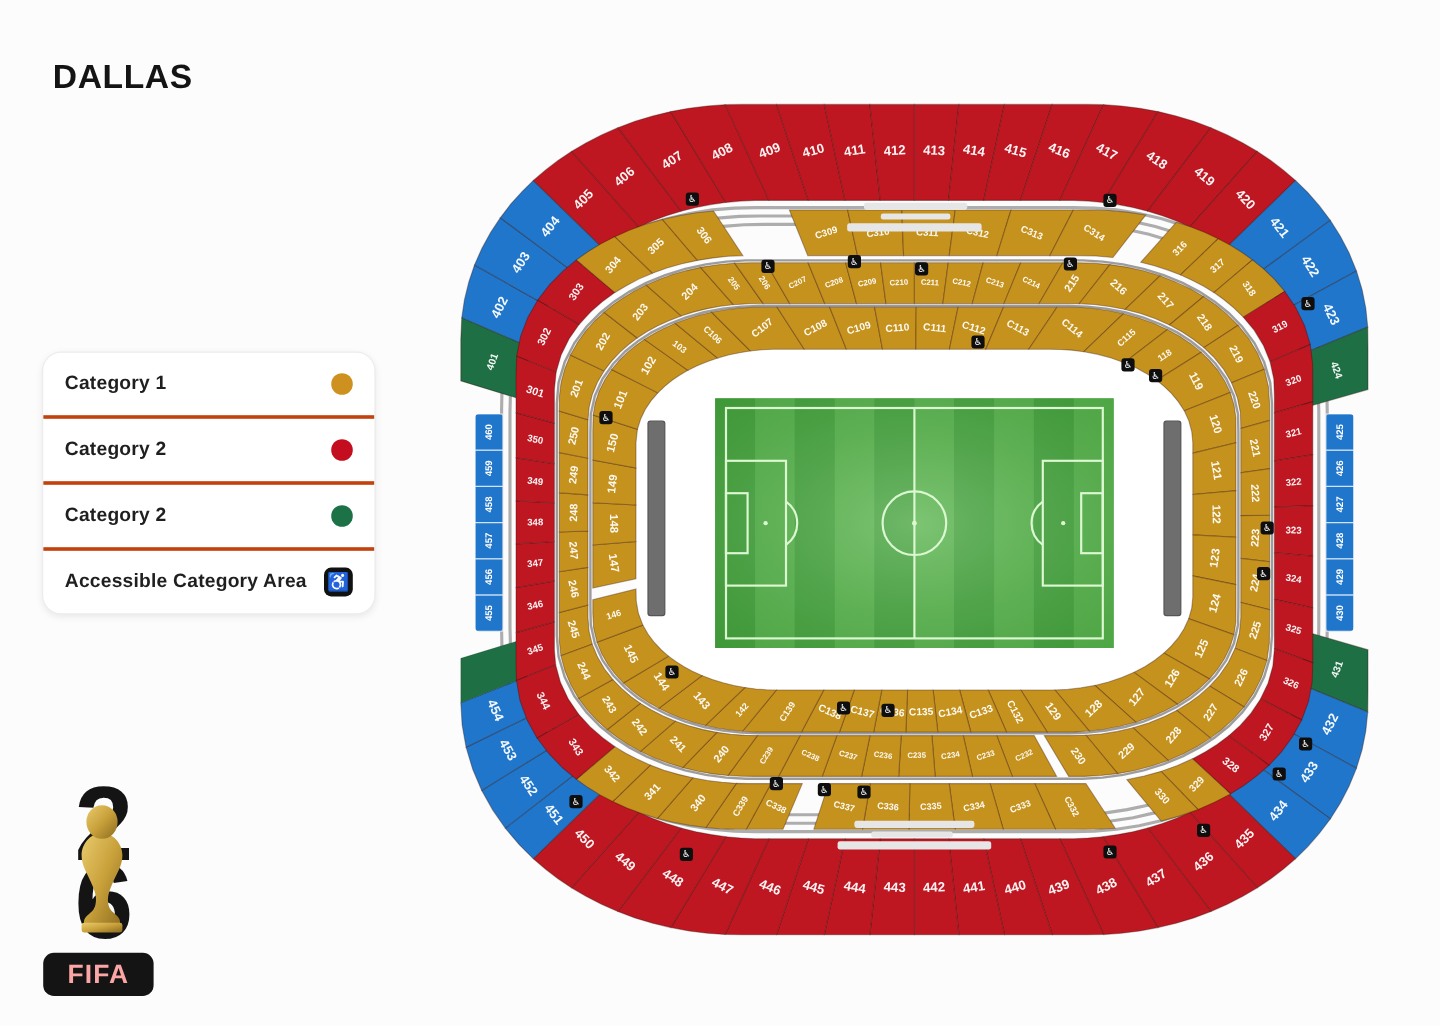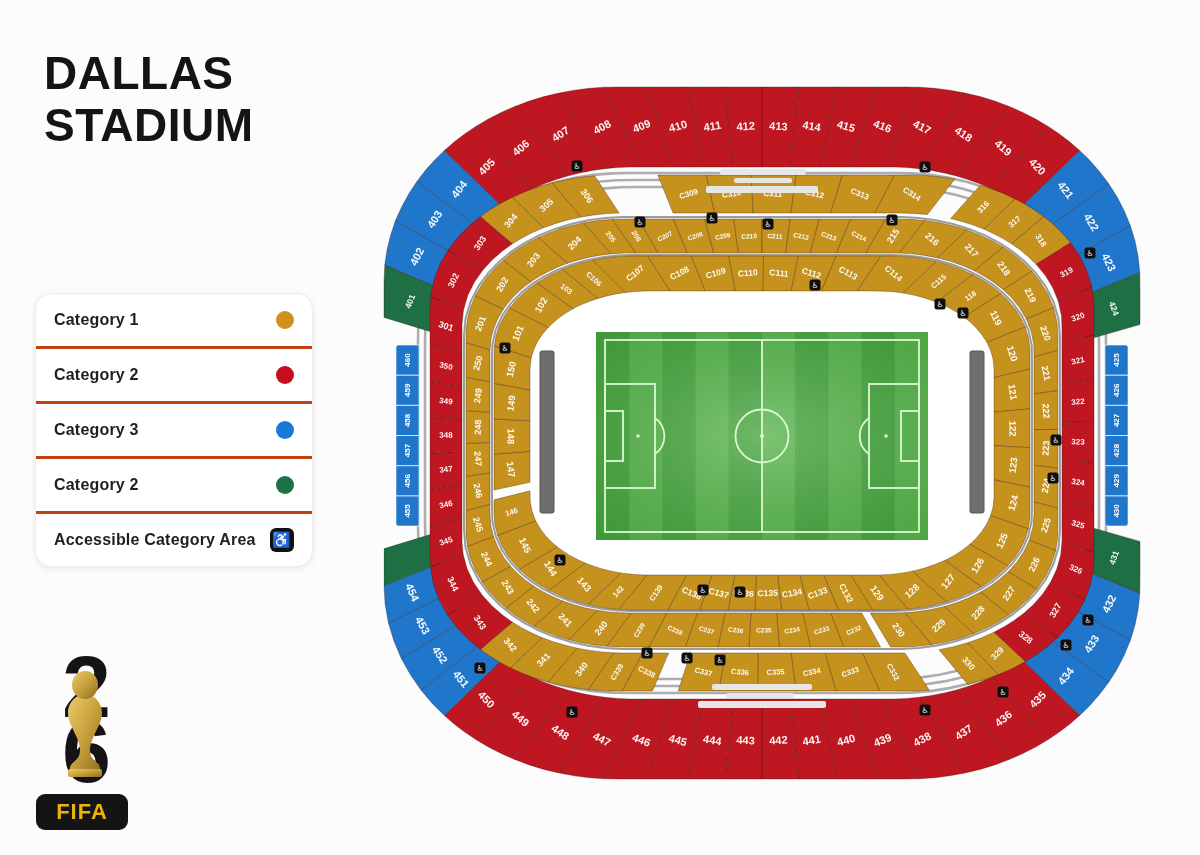--- a/index.html
+++ b/index.html
@@ -1,28 +1,28 @@
 <!DOCTYPE html>
 <html><head>
 <meta charset="utf-8">
 <style>
   html,body{margin:0;padding:0;background:#fbfbfb;font-family:"Liberation Sans",sans-serif;}
   #page{position:relative;width:1200px;height:855px;overflow:hidden;background:#fcfcfc;}
   #stadium-svg{position:absolute;left:0;top:0;}
-  .title{position:absolute;left:44px;top:48px;font-weight:900;font-size:46px;line-height:1.12;color:#141414;letter-spacing:.5px;white-space:pre-line;}
+  .title{position:absolute;left:44px;top:48px;font-weight:900;font-size:28px;line-height:1.12;color:#141414;letter-spacing:.5px;white-space:pre-line;}
   .legend{position:absolute;left:35px;top:293px;width:276px;background:#fff;border:1px solid #ececec;border-radius:16px;box-shadow:0 2px 6px rgba(0,0,0,.08);overflow:hidden;}
   .legend .row{display:flex;align-items:center;justify-content:space-between;height:52px;padding:0 18px;border-top:3px solid #c2410c;}
   .legend .row:first-child{border-top:none;}
   .legend .lbl{font-size:16px;font-weight:700;color:#1f1f1f;letter-spacing:.2px;}
   .legend .dot{width:18px;height:18px;border-radius:50%;flex:0 0 auto;}
   .legend .acc{width:24px;height:24px;border-radius:6px;background:#111;color:#fff;display:flex;align-items:center;justify-content:center;font-size:15px;flex:0 0 auto;}
   .fifa-logo{position:absolute;left:30px;top:660px;width:110px;height:176px;color:#141414;}
   .fifa-logo .digits{position:absolute;left:0;top:-6px;width:100%;text-align:center;font-weight:900;font-size:88px;line-height:.74;letter-spacing:-3px;}
   .fifa-logo .trophy{position:absolute;left:50%;top:8px;transform:translateX(-50%);}
-  .fifa-logo .brand{position:absolute;left:6px;bottom:6px;width:92px;height:36px;background:#141414;border-radius:9px;display:flex;align-items:center;justify-content:center;color:#eab308;font-weight:900;font-size:22px;letter-spacing:1px;}
+  .fifa-logo .brand{position:absolute;left:6px;bottom:6px;width:92px;height:36px;background:#141414;border-radius:9px;display:flex;align-items:center;justify-content:center;color:#fca5a5;font-weight:900;font-size:22px;letter-spacing:1px;}
 </style>
 </head>
 <body>
 
 <div id="page">
   <svg id="stadium-svg" width="1200" height="855">
       <path d="M996.0 433.0L996.0 445.3L996.0 457.6L996.0 470.1L996.0 482.7L996.0 495.7L994.7 508.9L990.3 521.6L983.4 532.9L975.1 542.5L966.2 550.1L956.7 556.6L945.4 562.6L932.8 567.9L919.2 572.0L905.2 574.8L891.6 576.5L878.6 577.0L866.6 577.0L855.5 577.0L845.1 577.0L835.4 577.0L826.1 577.0L817.3 577.0L808.8 577.0L800.6 577.0L792.6 577.0L784.8 577.0L777.1 577.0L769.5 577.0L762.0 577.0L754.5 577.0L746.9 577.0L739.2 577.0L731.4 577.0L723.4 577.0L715.2 577.0L706.7 577.0L697.9 577.0L688.6 577.0L678.9 577.0L668.5 577.0L657.4 577.0L645.4 577.0L632.4 576.5L618.8 574.8L604.8 572.0L591.2 567.9L578.6 562.6L567.3 556.6L557.8 550.1L548.9 542.5L540.6 532.9L533.7 521.6L529.3 508.9L528.0 495.7L528.0 482.7L528.0 470.1L528.0 457.6L528.0 445.3L528.0 433.0L528.0 420.7L528.0 408.4L528.0 395.9L528.0 383.3L528.0 370.3L529.3 357.1L533.7 344.4L540.6 333.1L548.9 323.5L557.8 315.9L567.3 309.4L578.6 303.4L591.2 298.1L604.8 294.0L618.8 291.2L632.4 289.5L645.4 289.0L657.4 289.0L668.5 289.0L678.9 289.0L688.6 289.0L697.9 289.0L706.7 289.0L715.2 289.0L723.4 289.0L731.4 289.0L739.2 289.0L746.9 289.0L754.5 289.0L762.0 289.0L769.5 289.0L777.1 289.0L784.8 289.0L792.6 289.0L800.6 289.0L808.8 289.0L817.3 289.0L826.1 289.0L835.4 289.0L845.1 289.0L855.5 289.0L866.6 289.0L878.6 289.0L891.6 289.5L905.2 291.2L919.2 294.0L932.8 298.1L945.4 303.4L956.7 309.4L966.2 315.9L975.1 323.5L983.4 333.1L990.3 344.4L994.7 357.1L996.0 370.3L996.0 383.3L996.0 395.9L996.0 408.4L996.0 420.7L996.0 433.0Z" fill="#ffffff"></path>
       <path d="M1092.0 433.0L1092.0 450.3L1092.0 467.7L1092.0 485.3L1092.0 503.1L1092.0 521.4L1091.4 540.2L1087.9 559.1L1081.4 577.2L1072.2 594.0L1061.2 609.0L1049.0 621.9L1036.4 632.8L1023.2 642.2L1008.4 651.0L992.3 658.8L975.2 665.4L957.4 670.8L939.3 674.7L921.4 677.4L904.0 678.7L887.3 679.0L871.5 679.0L856.4 679.0L841.9 679.0L827.9 679.0L814.3 679.0L801.0 679.0L787.9 679.0L774.9 679.0L762.0 679.0L749.1 679.0L736.1 679.0L723.0 679.0L709.7 679.0L696.1 679.0L682.1 679.0L667.6 679.0L652.5 679.0L636.7 679.0L620.0 678.7L602.6 677.4L584.7 674.7L566.6 670.8L548.8 665.4L531.7 658.8L515.6 651.0L500.8 642.2L487.6 632.8L475.0 621.9L462.8 609.0L451.8 594.0L442.6 577.2L436.1 559.1L432.6 540.2L432.0 521.4L432.0 503.1L432.0 485.3L432.0 467.7L432.0 450.3L432.0 433.0L432.0 415.7L432.0 398.3L432.0 380.7L432.0 362.9L432.0 344.6L432.6 325.8L436.1 306.9L442.6 288.8L451.8 272.0L462.8 257.0L475.0 244.1L487.6 233.2L500.8 223.8L515.6 215.0L531.7 207.2L548.8 200.6L566.6 195.2L584.7 191.3L602.6 188.6L620.0 187.3L636.7 187.0L652.5 187.0L667.6 187.0L682.1 187.0L696.1 187.0L709.7 187.0L723.0 187.0L736.1 187.0L749.1 187.0L762.0 187.0L774.9 187.0L787.9 187.0L801.0 187.0L814.3 187.0L827.9 187.0L841.9 187.0L856.4 187.0L871.5 187.0L887.3 187.0L904.0 187.3L921.4 188.6L939.3 191.3L957.4 195.2L975.2 200.6L992.3 207.2L1008.4 215.0L1023.2 223.8L1036.4 233.2L1049.0 244.1L1061.2 257.0L1072.2 272.0L1081.4 288.8L1087.9 306.9L1091.4 325.8L1092.0 344.6L1092.0 362.9L1092.0 380.7L1092.0 398.3L1092.0 415.7L1092.0 433.0Z" fill="none" stroke="#ADADAD" stroke-width="2.6"></path>
       <path d="M1099.0 433.0L1099.0 450.7L1099.0 468.4L1099.0 486.4L1099.0 504.6L1099.0 523.3L1098.5 542.5L1095.1 561.8L1088.6 580.5L1079.5 597.7L1068.3 613.2L1056.0 626.6L1043.1 637.9L1029.7 647.6L1014.8 656.7L998.4 664.7L981.0 671.7L962.8 677.2L944.3 681.4L925.9 684.2L908.0 685.7L890.9 686.0L874.6 686.0L859.1 686.0L844.2 686.0L829.8 686.0L815.8 686.0L802.1 686.0L788.6 686.0L775.3 686.0L762.0 686.0L748.7 686.0L735.4 686.0L721.9 686.0L708.2 686.0L694.2 686.0L679.8 686.0L664.9 686.0L649.4 686.0L633.1 686.0L616.0 685.7L598.1 684.2L579.7 681.4L561.2 677.2L543.0 671.7L525.6 664.7L509.2 656.7L494.3 647.6L480.9 637.9L468.0 626.6L455.7 613.2L444.5 597.7L435.4 580.5L428.9 561.8L425.5 542.5L425.0 523.3L425.0 504.6L425.0 486.4L425.0 468.4L425.0 450.7L425.0 433.0L425.0 415.3L425.0 397.6L425.0 379.6L425.0 361.4L425.0 342.7L425.5 323.5L428.9 304.2L435.4 285.5L444.5 268.3L455.7 252.8L468.0 239.4L480.9 228.1L494.3 218.4L509.2 209.3L525.6 201.3L543.0 194.3L561.2 188.8L579.7 184.6L598.1 181.8L616.0 180.3L633.1 180.0L649.4 180.0L664.9 180.0L679.8 180.0L694.2 180.0L708.2 180.0L721.9 180.0L735.4 180.0L748.7 180.0L762.0 180.0L775.3 180.0L788.6 180.0L802.1 180.0L815.8 180.0L829.8 180.0L844.2 180.0L859.1 180.0L874.6 180.0L890.9 180.0L908.0 180.3L925.9 181.8L944.3 184.6L962.8 188.8L981.0 194.3L998.4 201.3L1014.8 209.3L1029.7 218.4L1043.1 228.1L1056.0 239.4L1068.3 252.8L1079.5 268.3L1088.6 285.5L1095.1 304.2L1098.5 323.5L1099.0 342.7L1099.0 361.4L1099.0 379.6L1099.0 397.6L1099.0 415.3L1099.0 433.0Z" fill="none" stroke="#ADADAD" stroke-width="2.6"></path>
       <path d="M1106.0 433.0L1106.0 451.0L1106.0 469.2L1106.0 487.5L1106.0 506.1L1106.0 525.2L1105.6 544.8L1102.3 564.5L1095.9 583.7L1086.7 601.5L1075.5 617.4L1062.9 631.3L1049.8 643.0L1036.3 653.0L1021.1 662.3L1004.5 670.7L986.7 677.9L968.2 683.7L949.3 688.1L930.4 691.1L912.1 692.6L894.5 693.0L877.8 693.0L861.8 693.0L846.5 693.0L831.7 693.0L817.3 693.0L803.2 693.0L789.3 693.0L775.6 693.0L762.0 693.0L748.4 693.0L734.7 693.0L720.8 693.0L706.7 693.0L692.3 693.0L677.5 693.0L662.2 693.0L646.2 693.0L629.5 693.0L611.9 692.6L593.6 691.1L574.7 688.1L555.8 683.7L537.3 677.9L519.5 670.7L502.9 662.3L487.7 653.0L474.2 643.0L461.1 631.3L448.5 617.4L437.3 601.5L428.1 583.7L421.7 564.5L418.4 544.8L418.0 525.2L418.0 506.1L418.0 487.5L418.0 469.2L418.0 451.0L418.0 433.0L418.0 415.0L418.0 396.8L418.0 378.5L418.0 359.9L418.0 340.8L418.4 321.2L421.7 301.5L428.1 282.3L437.3 264.5L448.5 248.6L461.1 234.7L474.2 223.0L487.7 213.0L502.9 203.7L519.5 195.3L537.3 188.1L555.8 182.3L574.7 177.9L593.6 174.9L611.9 173.4L629.5 173.0L646.2 173.0L662.2 173.0L677.5 173.0L692.3 173.0L706.7 173.0L720.8 173.0L734.7 173.0L748.4 173.0L762.0 173.0L775.6 173.0L789.3 173.0L803.2 173.0L817.3 173.0L831.7 173.0L846.5 173.0L861.8 173.0L877.8 173.0L894.5 173.0L912.1 173.4L930.4 174.9L949.3 177.9L968.2 182.3L986.7 188.1L1004.5 195.3L1021.1 203.7L1036.3 213.0L1049.8 223.0L1062.9 234.7L1075.5 248.6L1086.7 264.5L1095.9 282.3L1102.3 301.5L1105.6 321.2L1106.0 340.8L1106.0 359.9L1106.0 378.5L1106.0 396.8L1106.0 415.0L1106.0 433.0Z" fill="none" stroke="#ADADAD" stroke-width="2.6"></path>
@@ -560,34 +560,30 @@
       <g transform="translate(1088,620)">
         <rect x="-5.5" y="-5.5" width="11" height="11" rx="2.5" fill="#0e0e0e"></rect>
         <text font-size="8" fill="#fff" text-anchor="middle" dominant-baseline="central" font-family="&quot;DejaVu Sans&quot;,sans-serif">♿</text>
       </g>
       <g transform="translate(1066,645)">
         <rect x="-5.5" y="-5.5" width="11" height="11" rx="2.5" fill="#0e0e0e"></rect>
         <text font-size="8" fill="#fff" text-anchor="middle" dominant-baseline="central" font-family="&quot;DejaVu Sans&quot;,sans-serif">♿</text>
       </g>
     </svg>
 
-  <div class="title"><span>DALLAS</span><br><span>STADIUM</span></div>
+  <div class="title"><span>DALLAS</span><br></div>
 
   <div class="legend" id="legend">
       <div class="row">
         <span class="lbl">Category 1</span>
         <span class="dot" style="background: rgb(206, 145, 32);"></span>
       </div>
       <div class="row">
         <span class="lbl">Category 2</span>
         <span class="dot" style="background: rgb(196, 13, 30);"></span>
-      </div>
-      <div class="row">
-        <span class="lbl">Category 3</span>
-        <span class="dot" style="background: rgb(24, 121, 216);"></span>
       </div>
       <div class="row">
         <span class="lbl">Category 2</span>
         <span class="dot" style="background: rgb(29, 113, 71);"></span>
       </div>
       <div class="row">
         <span class="lbl">Accessible Category Area</span>
         <span class="acc">♿</span>
       </div>
     </div>

